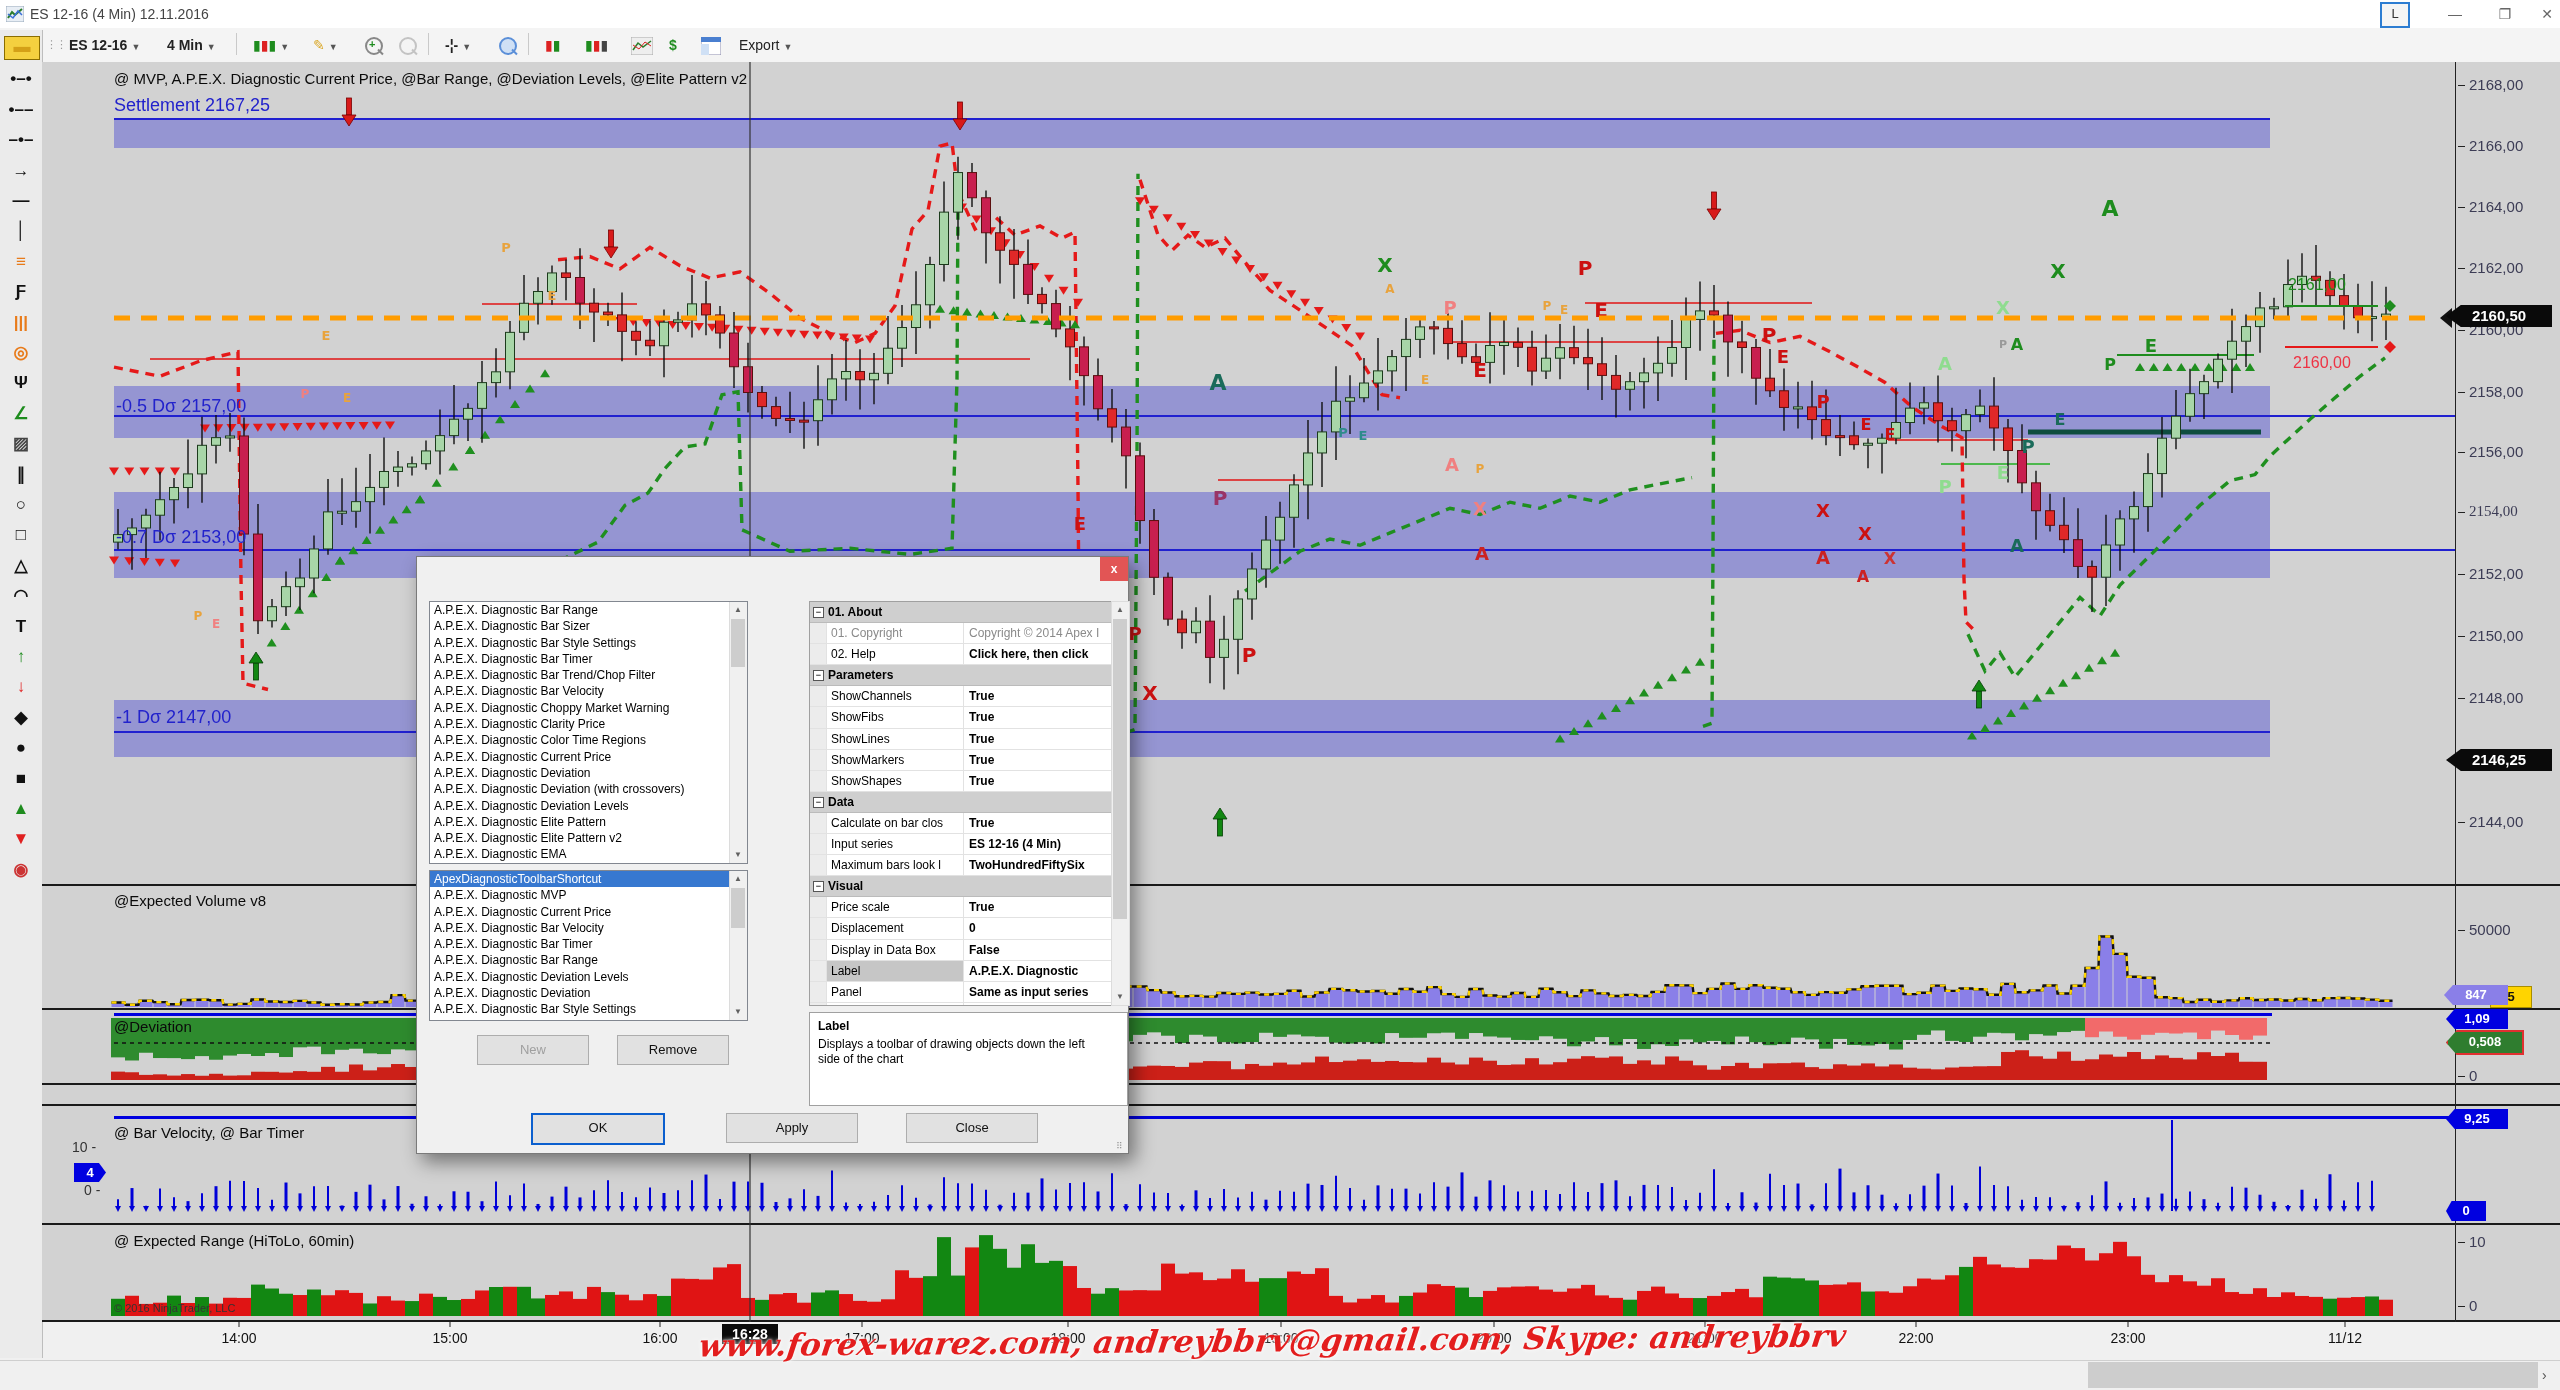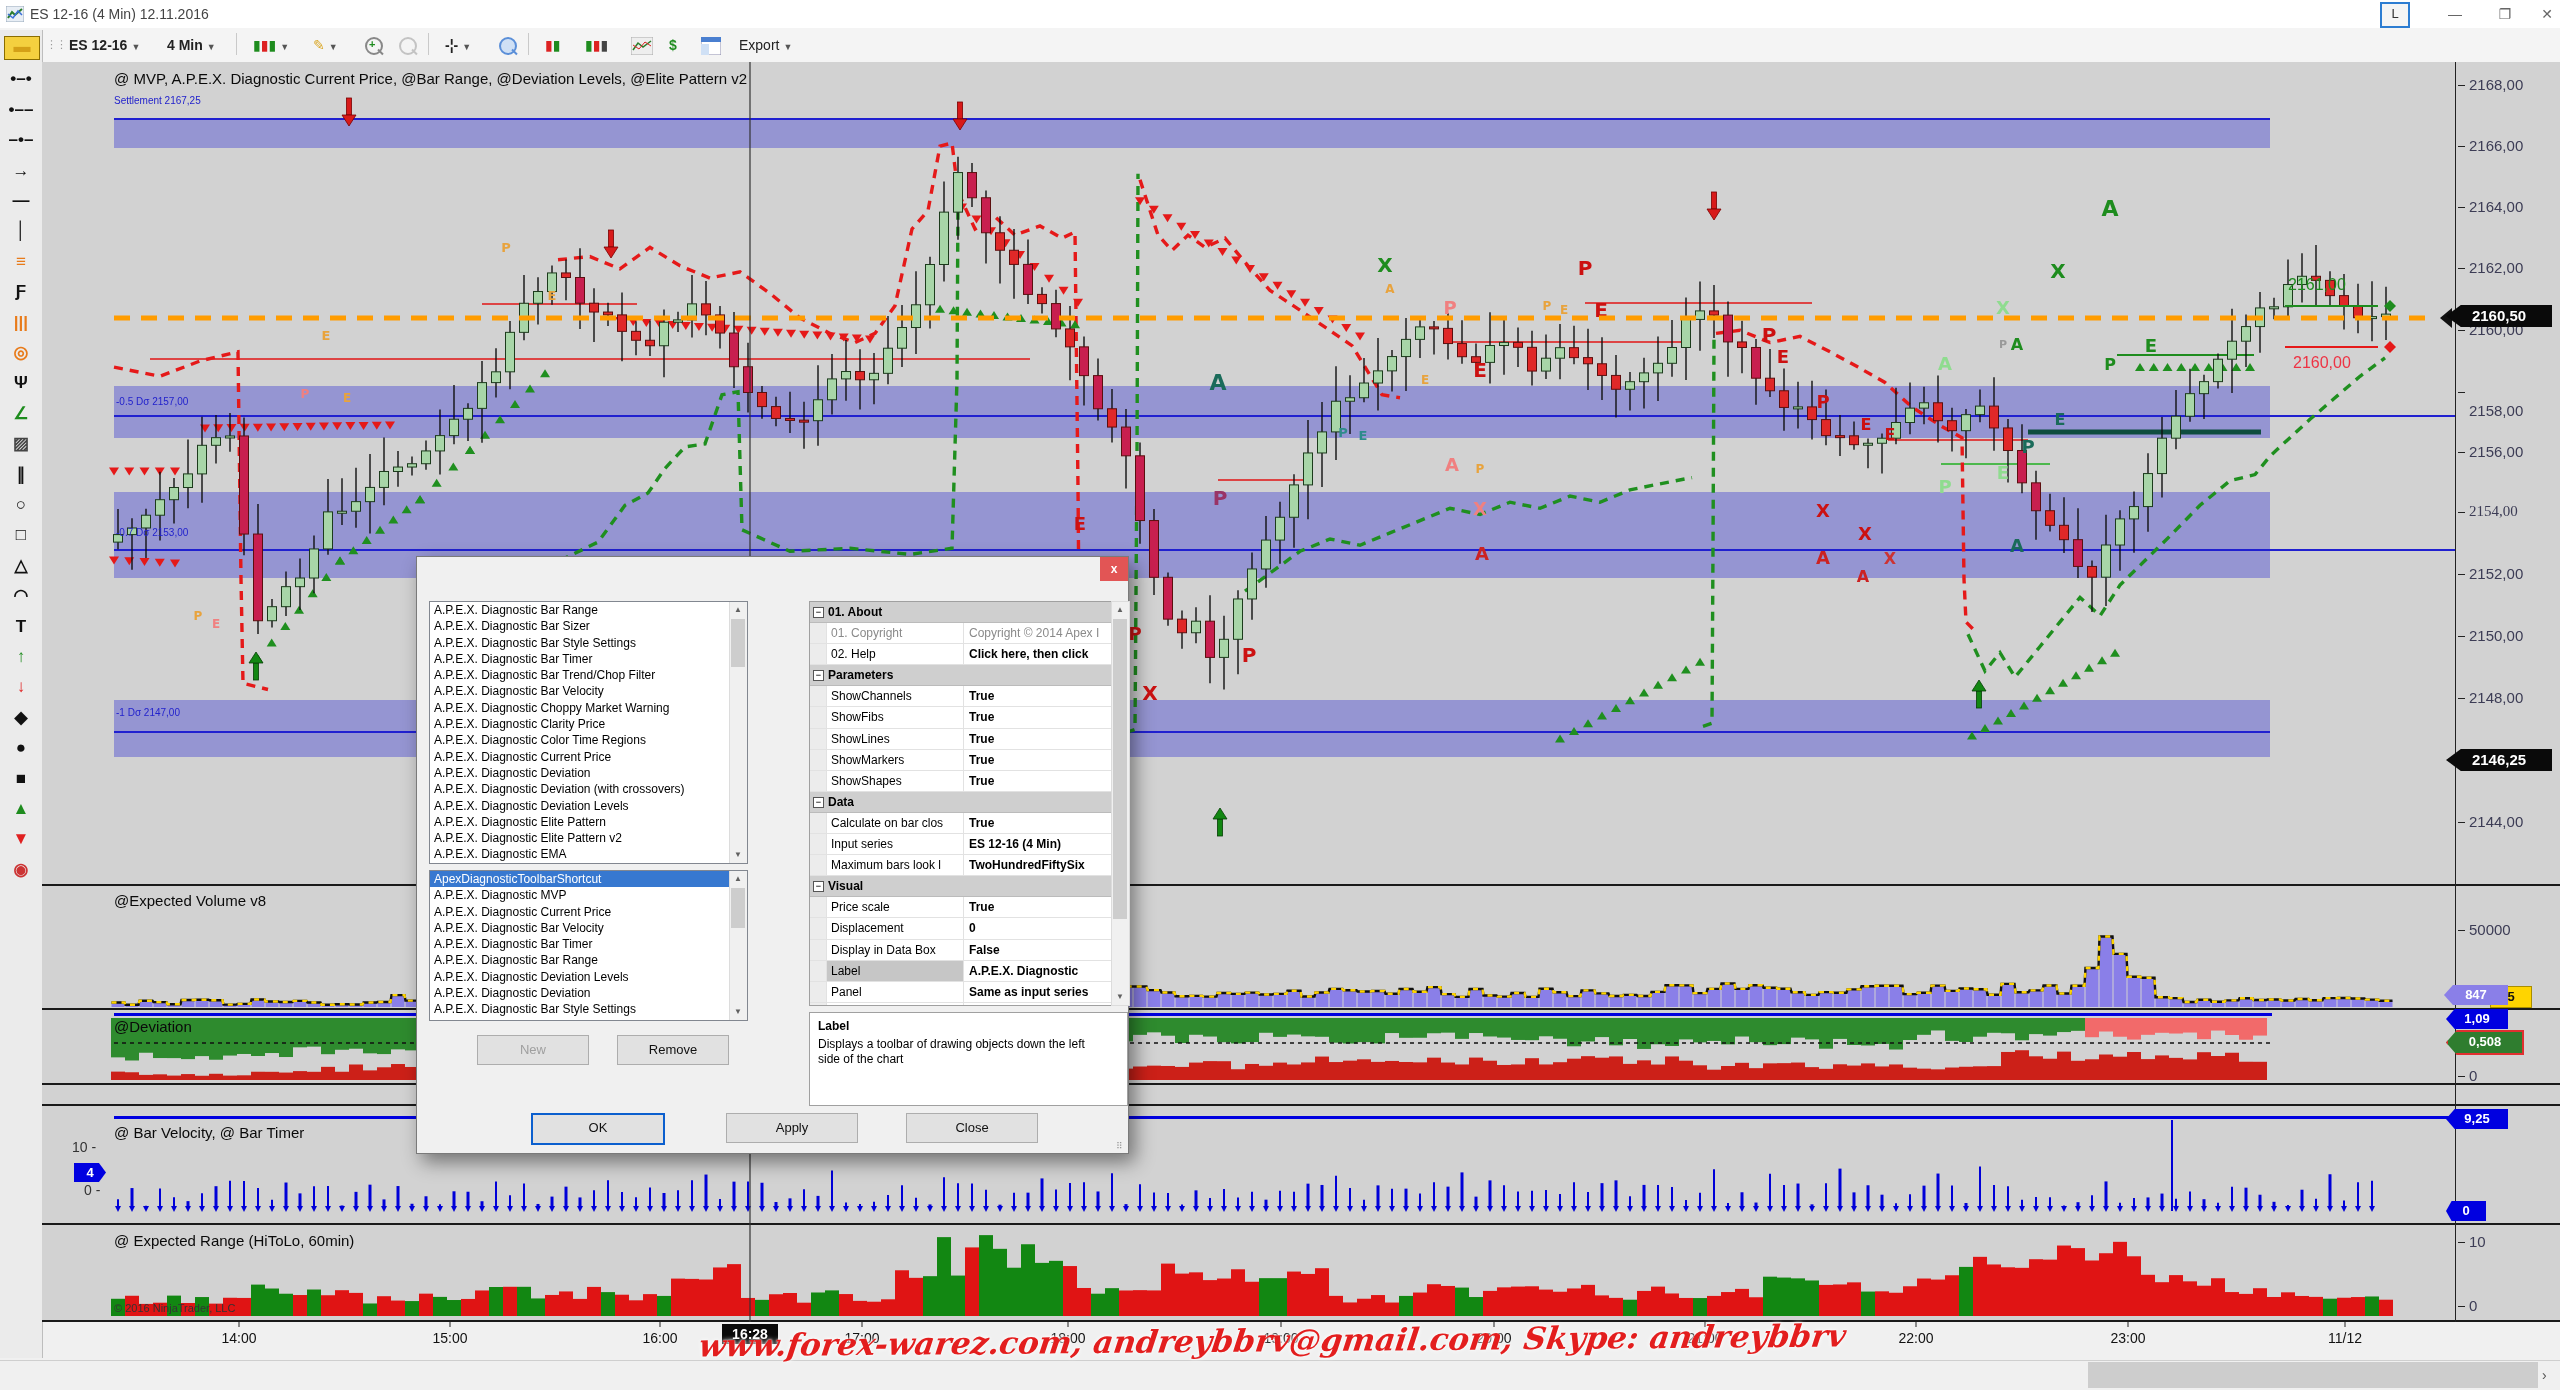--- a/index.html
+++ b/index.html
@@ -19,21 +19,21 @@
   .maghandle{width:7px;height:2px;background:#888;transform:rotate(45deg);}
   
   #lefttools{left:0;top:30px;width:42px;height:1328px;background:#ebebeb;border-right:1px solid #bdbdbd;}
   .ltool{left:4px;width:34px;height:28px;text-align:center;line-height:26px;font-size:17px;font-weight:bold;color:#111;}
   
   #chartbg{left:42px;top:62px;width:2518px;height:1260px;background:#d2d2d2;}
   .panline{left:42px;width:2518px;height:2px;background:#1a1a1a;}
   #pxaxis-line{left:2455px;top:62px;width:1px;height:1260px;background:#222;}
   .band{left:114px;width:2156px;background:rgba(98,98,210,0.55);}
   .bandline{left:114px;height:2px;background:#2020d0;}
-  .bandlabel{font-size:10px;color:#2222cc;}
+  .bandlabel{font-size:18px;color:#2222cc;}
   .ptick{left:2458px;width:7px;height:1px;background:#222;}
   .ptlabel{left:2469px;font-size:15px;color:#3c3c55;}
   .tag{color:#fff;font-weight:bold;text-align:center;clip-path:polygon(14% 0,100% 0,100% 100%,14% 100%,0 50%);}
   .ltag{color:#fff;font-weight:bold;text-align:center;clip-path:polygon(0 0,78% 0,100% 50%,78% 100%,0 100%);}
   #ctitle{left:114px;top:70px;font-size:15px;color:#0a0a0a;}
   .pantitle{font-size:15px;color:#0a0a0a;}
   .timelabel{font-size:14px;color:#111;transform:translateX(-50%);top:1330px;}
   .timetick{top:1322px;width:1px;height:5px;background:#222;transform:translateX(-50%);}
   #timecursor{background:#0a0a0a;color:#fff;font-size:14px;font-weight:bold;text-align:center;line-height:20px;}
   #watermark{left:700px;top:1322px;width:1250px;font-size:31px;font-style:italic;font-weight:bold;font-family:"DejaVu Serif",serif;color:#e31e1e;text-shadow:0 0 5px #ffffff,0 0 2px #ffffff;transform:skewX(-8deg) rotate(-0.5deg);z-index:220;}
@@ -1712,21 +1712,21 @@
       <div class="abs ptlabel" style="top: 76px;">2168,00</div>
       <div class="abs ptick" style="top: 146px;"></div>
       <div class="abs ptlabel" style="top: 137px;">2166,00</div>
       <div class="abs ptick" style="top: 207px;"></div>
       <div class="abs ptlabel" style="top: 198px;">2164,00</div>
       <div class="abs ptick" style="top: 268px;"></div>
       <div class="abs ptlabel" style="top: 259px;">2162,00</div>
       <div class="abs ptick" style="top: 330px;"></div>
       <div class="abs ptlabel" style="top: 321px;">2160,00</div>
       <div class="abs ptick" style="top: 392px;"></div>
-      <div class="abs ptlabel" style="top: 402px;">2158,00</div>
+      <div class="abs ptlabel" style="top: 383px;">2158,00</div>
       <div class="abs ptick" style="top: 452px;"></div>
       <div class="abs ptlabel" style="top: 443px;">2156,00</div>
       <div class="abs ptick" style="top: 512px;"></div>
       <div class="abs ptlabel" style="top: 503px; font-family: Liberation Serif, serif;">2154,00</div>
       <div class="abs ptick" style="top: 574px;"></div>
       <div class="abs ptlabel" style="top: 565px;">2152,00</div>
       <div class="abs ptick" style="top: 636px;"></div>
       <div class="abs ptlabel" style="top: 627px;">2150,00</div>
       <div class="abs ptick" style="top: 698px;"></div>
       <div class="abs ptlabel" style="top: 689px;">2148,00</div>

